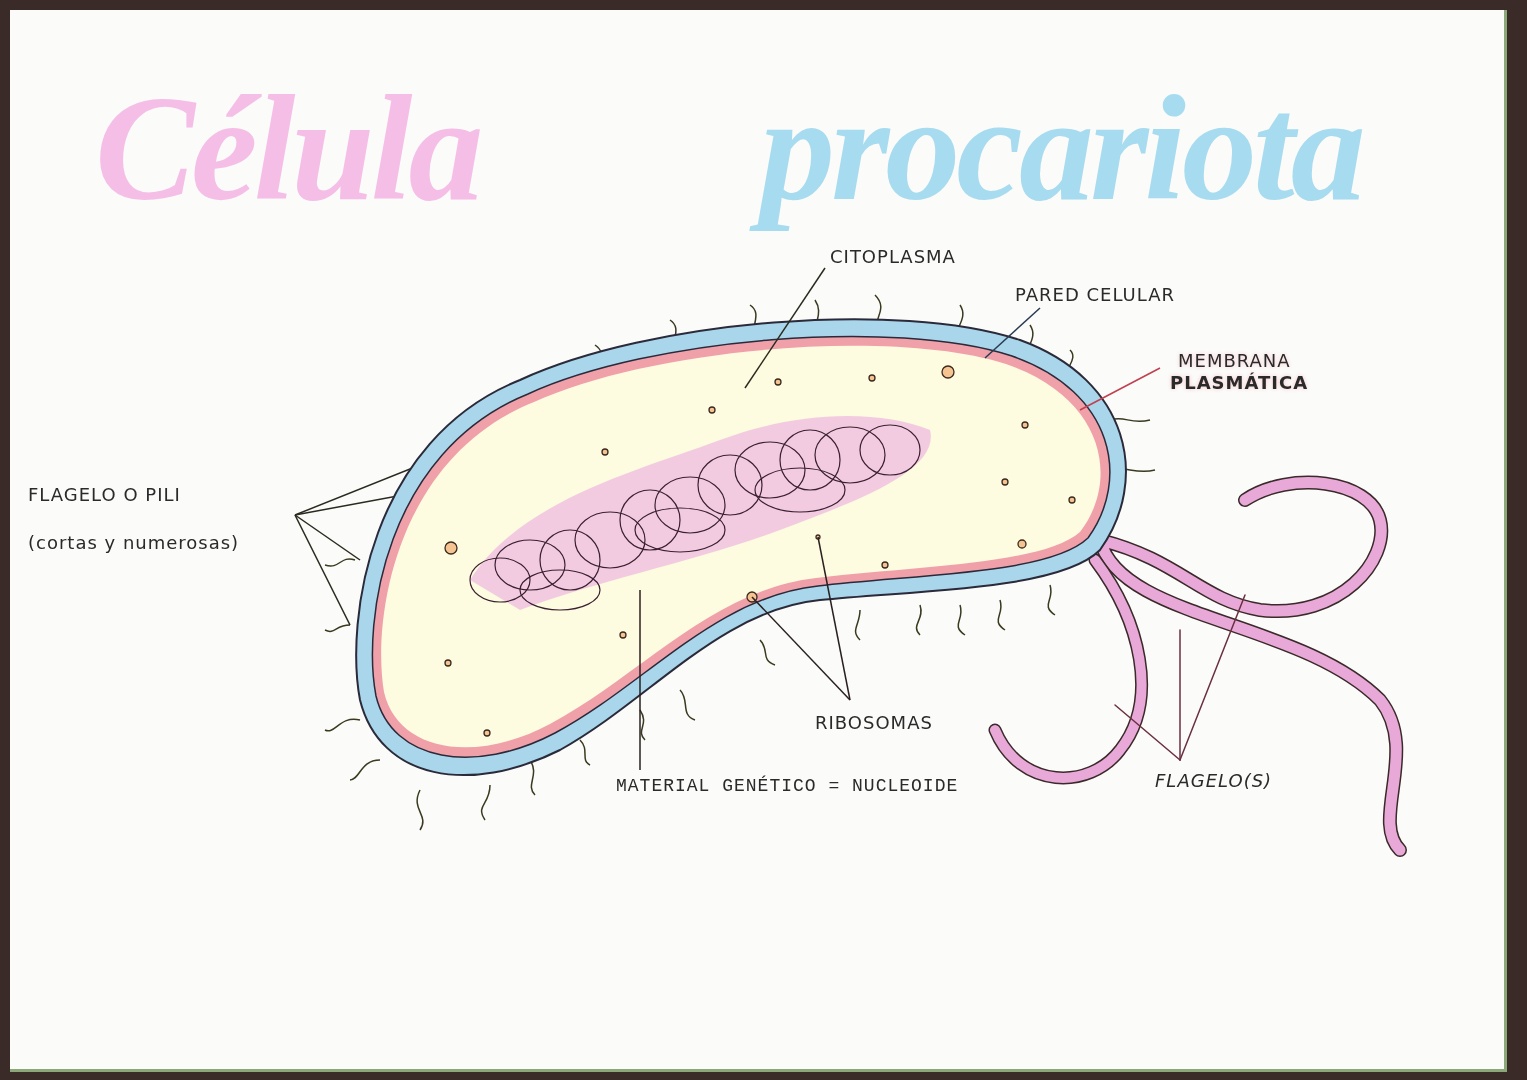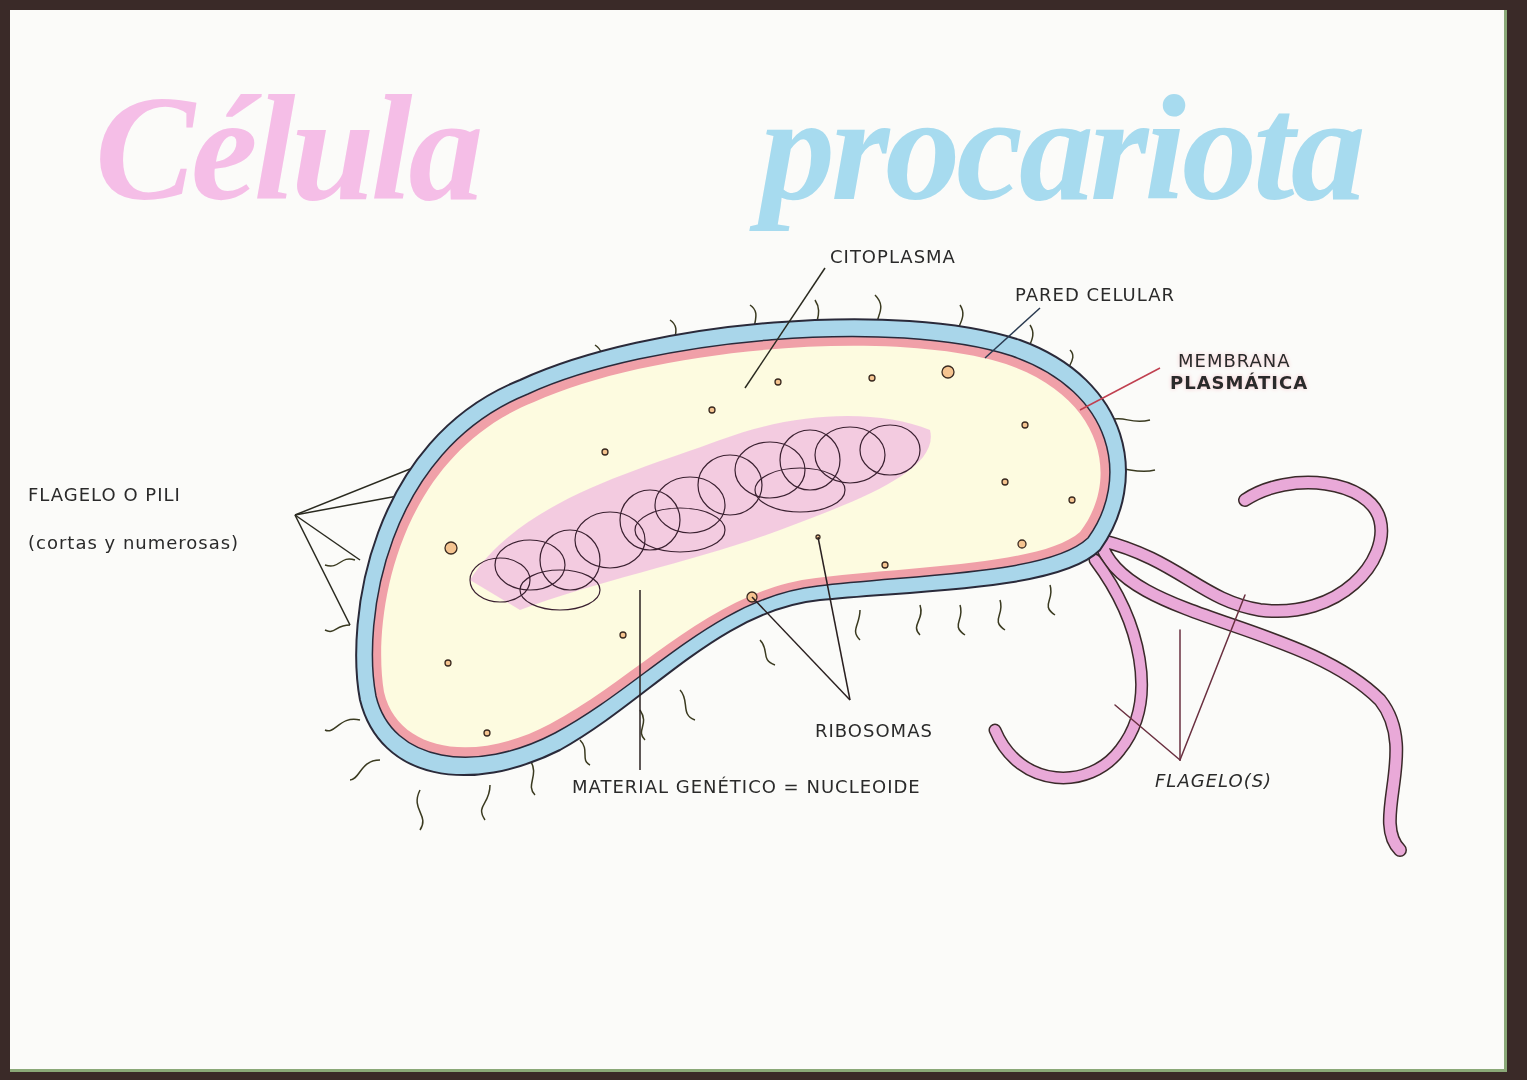--- a/index.html
+++ b/index.html
@@ -124,15 +124,15 @@
     <line x1="640" y1="590" x2="640" y2="770" stroke="#2a2020"></line>
   </g>
 </svg>
 
 <div class="label" style="left:28px;top:484px;">FLAGELO   O PILI</div>
 <div class="label" style="left:28px;top:532px;">(cortas y numerosas)</div>
 <div class="label" style="left:830px;top:246px;">CITOPLASMA</div>
 <div class="label" style="left:1015px;top:284px;">PARED CELULAR</div>
 <div class="label lbl-pink" style="left:1170px;top:350px;margin-left:8px;">MEMBRANA</div>
 <div class="label lbl-pink" style="left:1170px;top:372px;font-weight:bold;">PLASMÁTICA</div>
-<div class="label" style="left:815px;top:712px;margin-top:8px;">RIBOSOMAS</div>
-<div class="label" style="left:572px;top:776px;">MATERIAL GENÉTICO = NUCLEOIDE</div>
+<div class="label" style="left:815px;top:712px;">RIBOSOMAS</div>
+<div class="label" style="left:616px;top:776px;font-family:Liberation Mono, monospace;">MATERIAL GENÉTICO = NUCLEOIDE</div>
 <div class="label" style="left:1155px;top:770px;font-style:italic;">FLAGELO(S)</div>
 
 </body></html>

